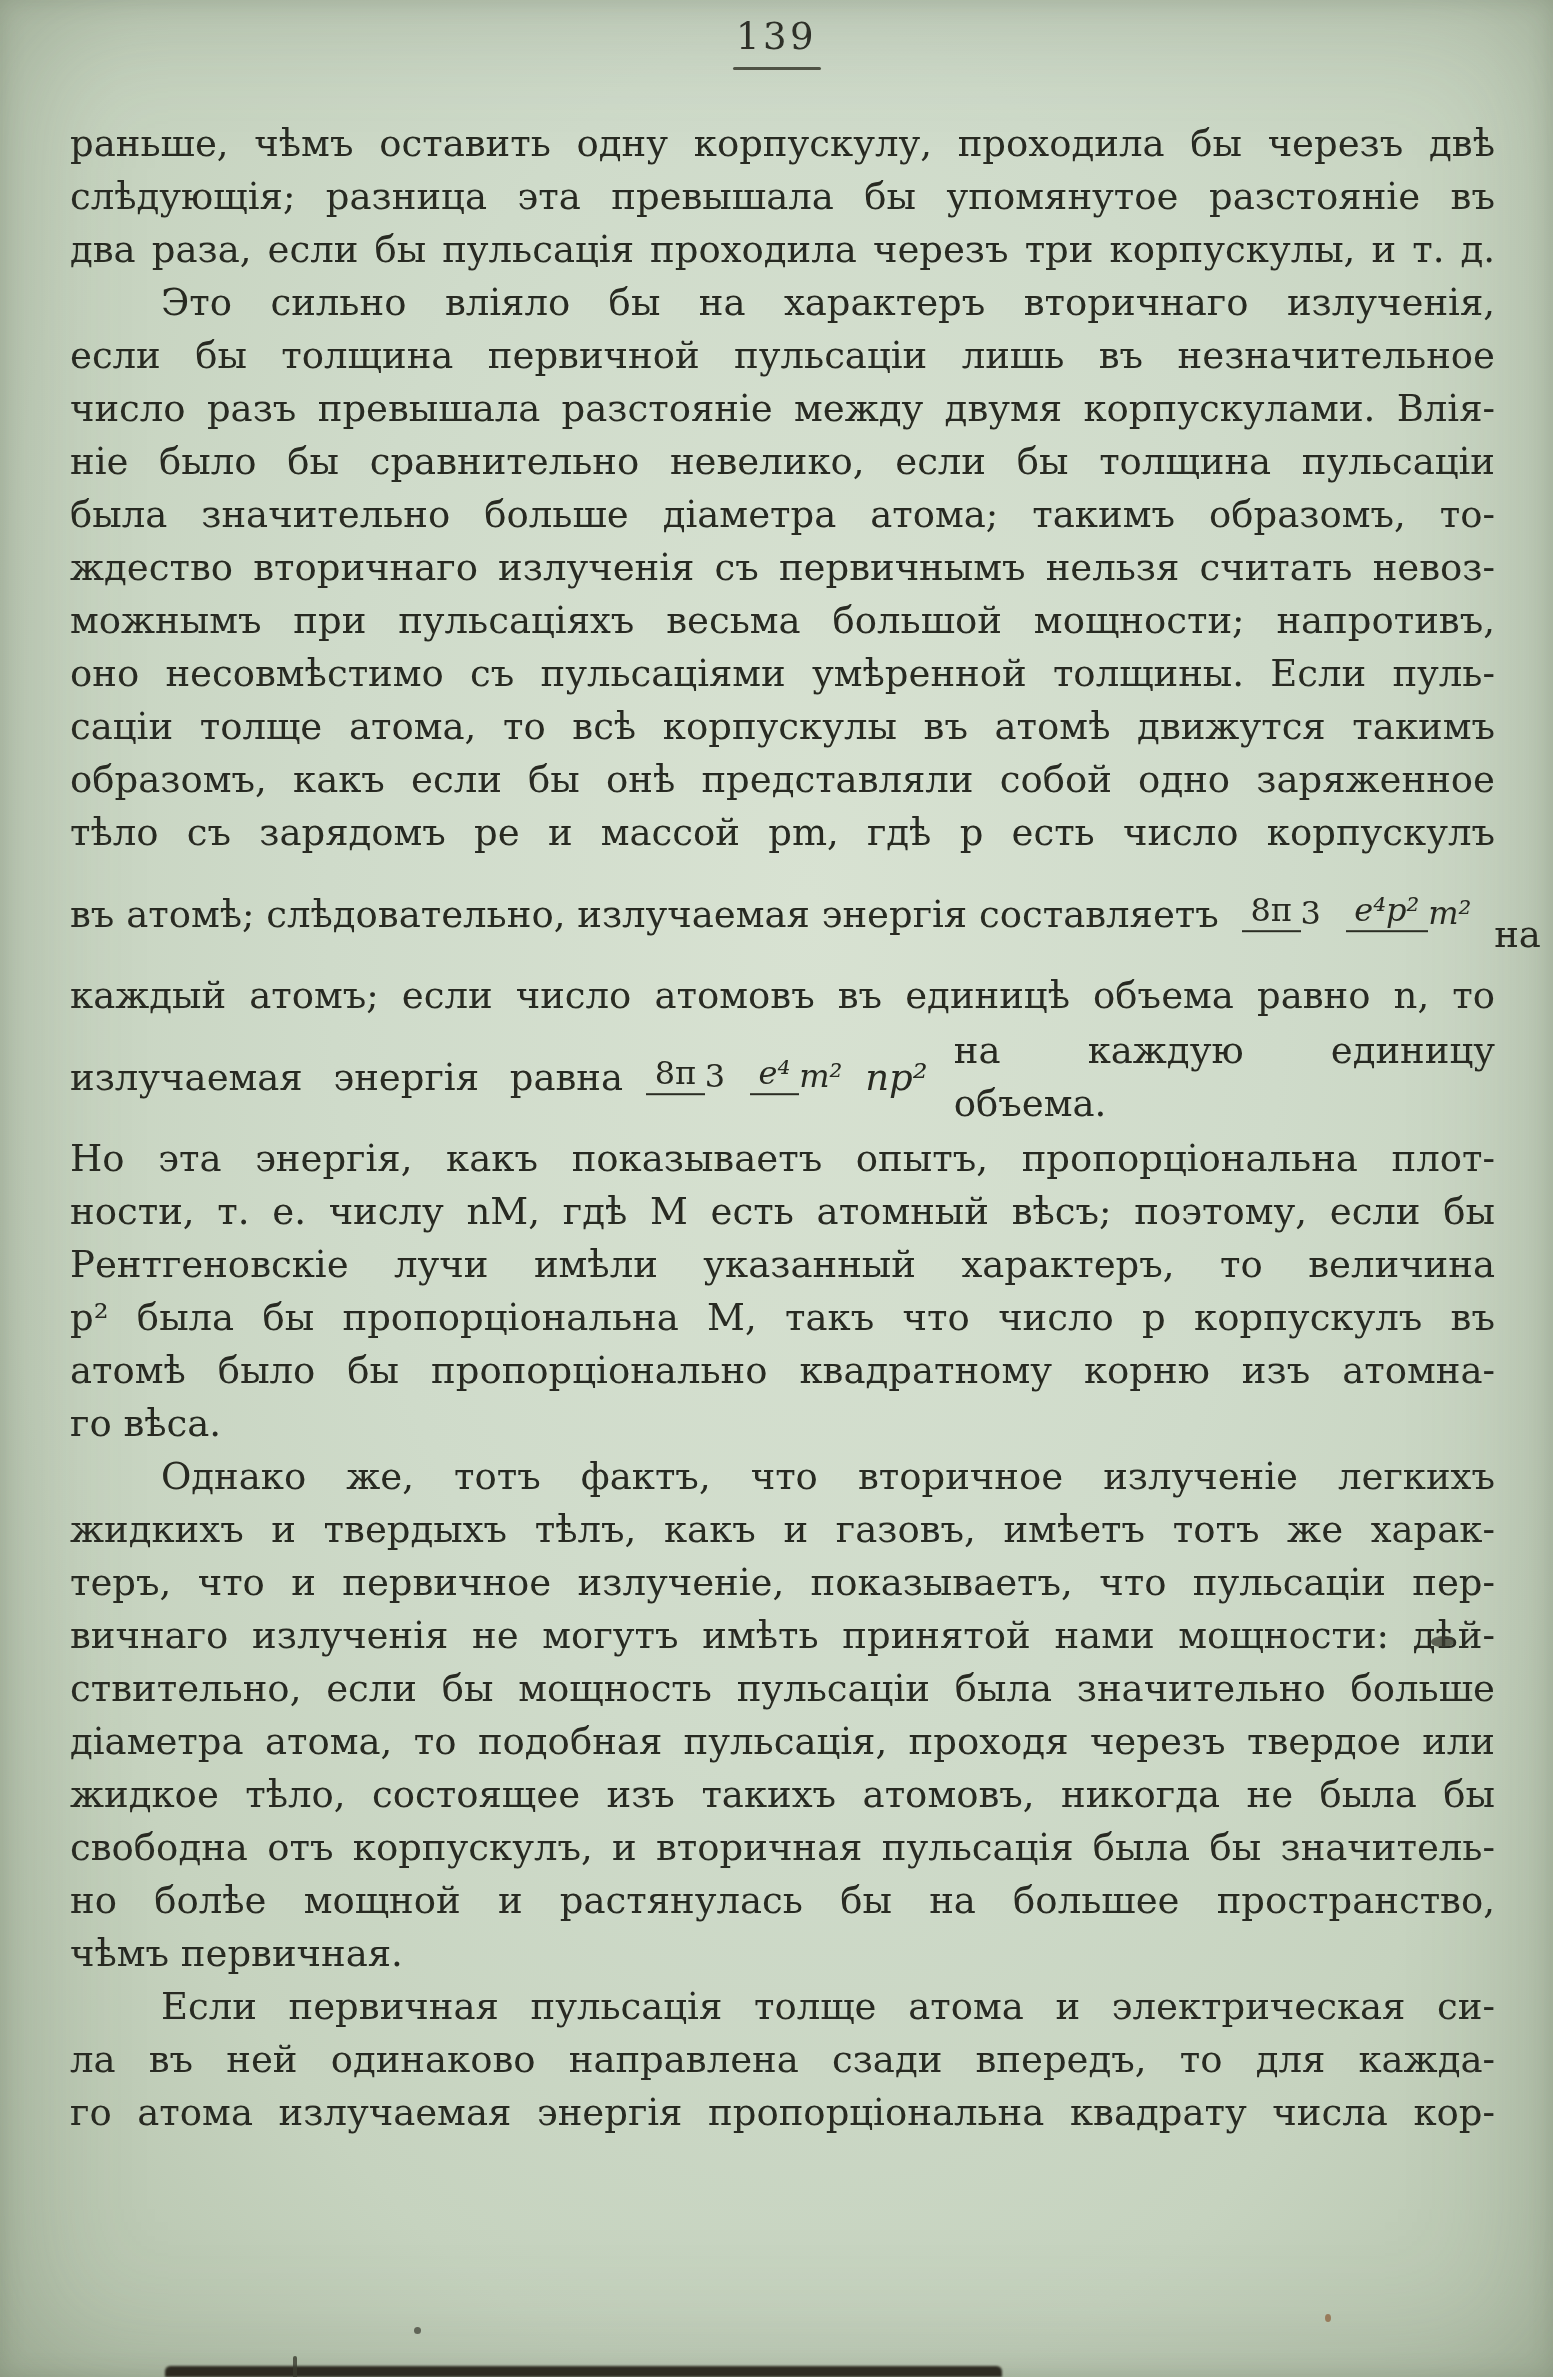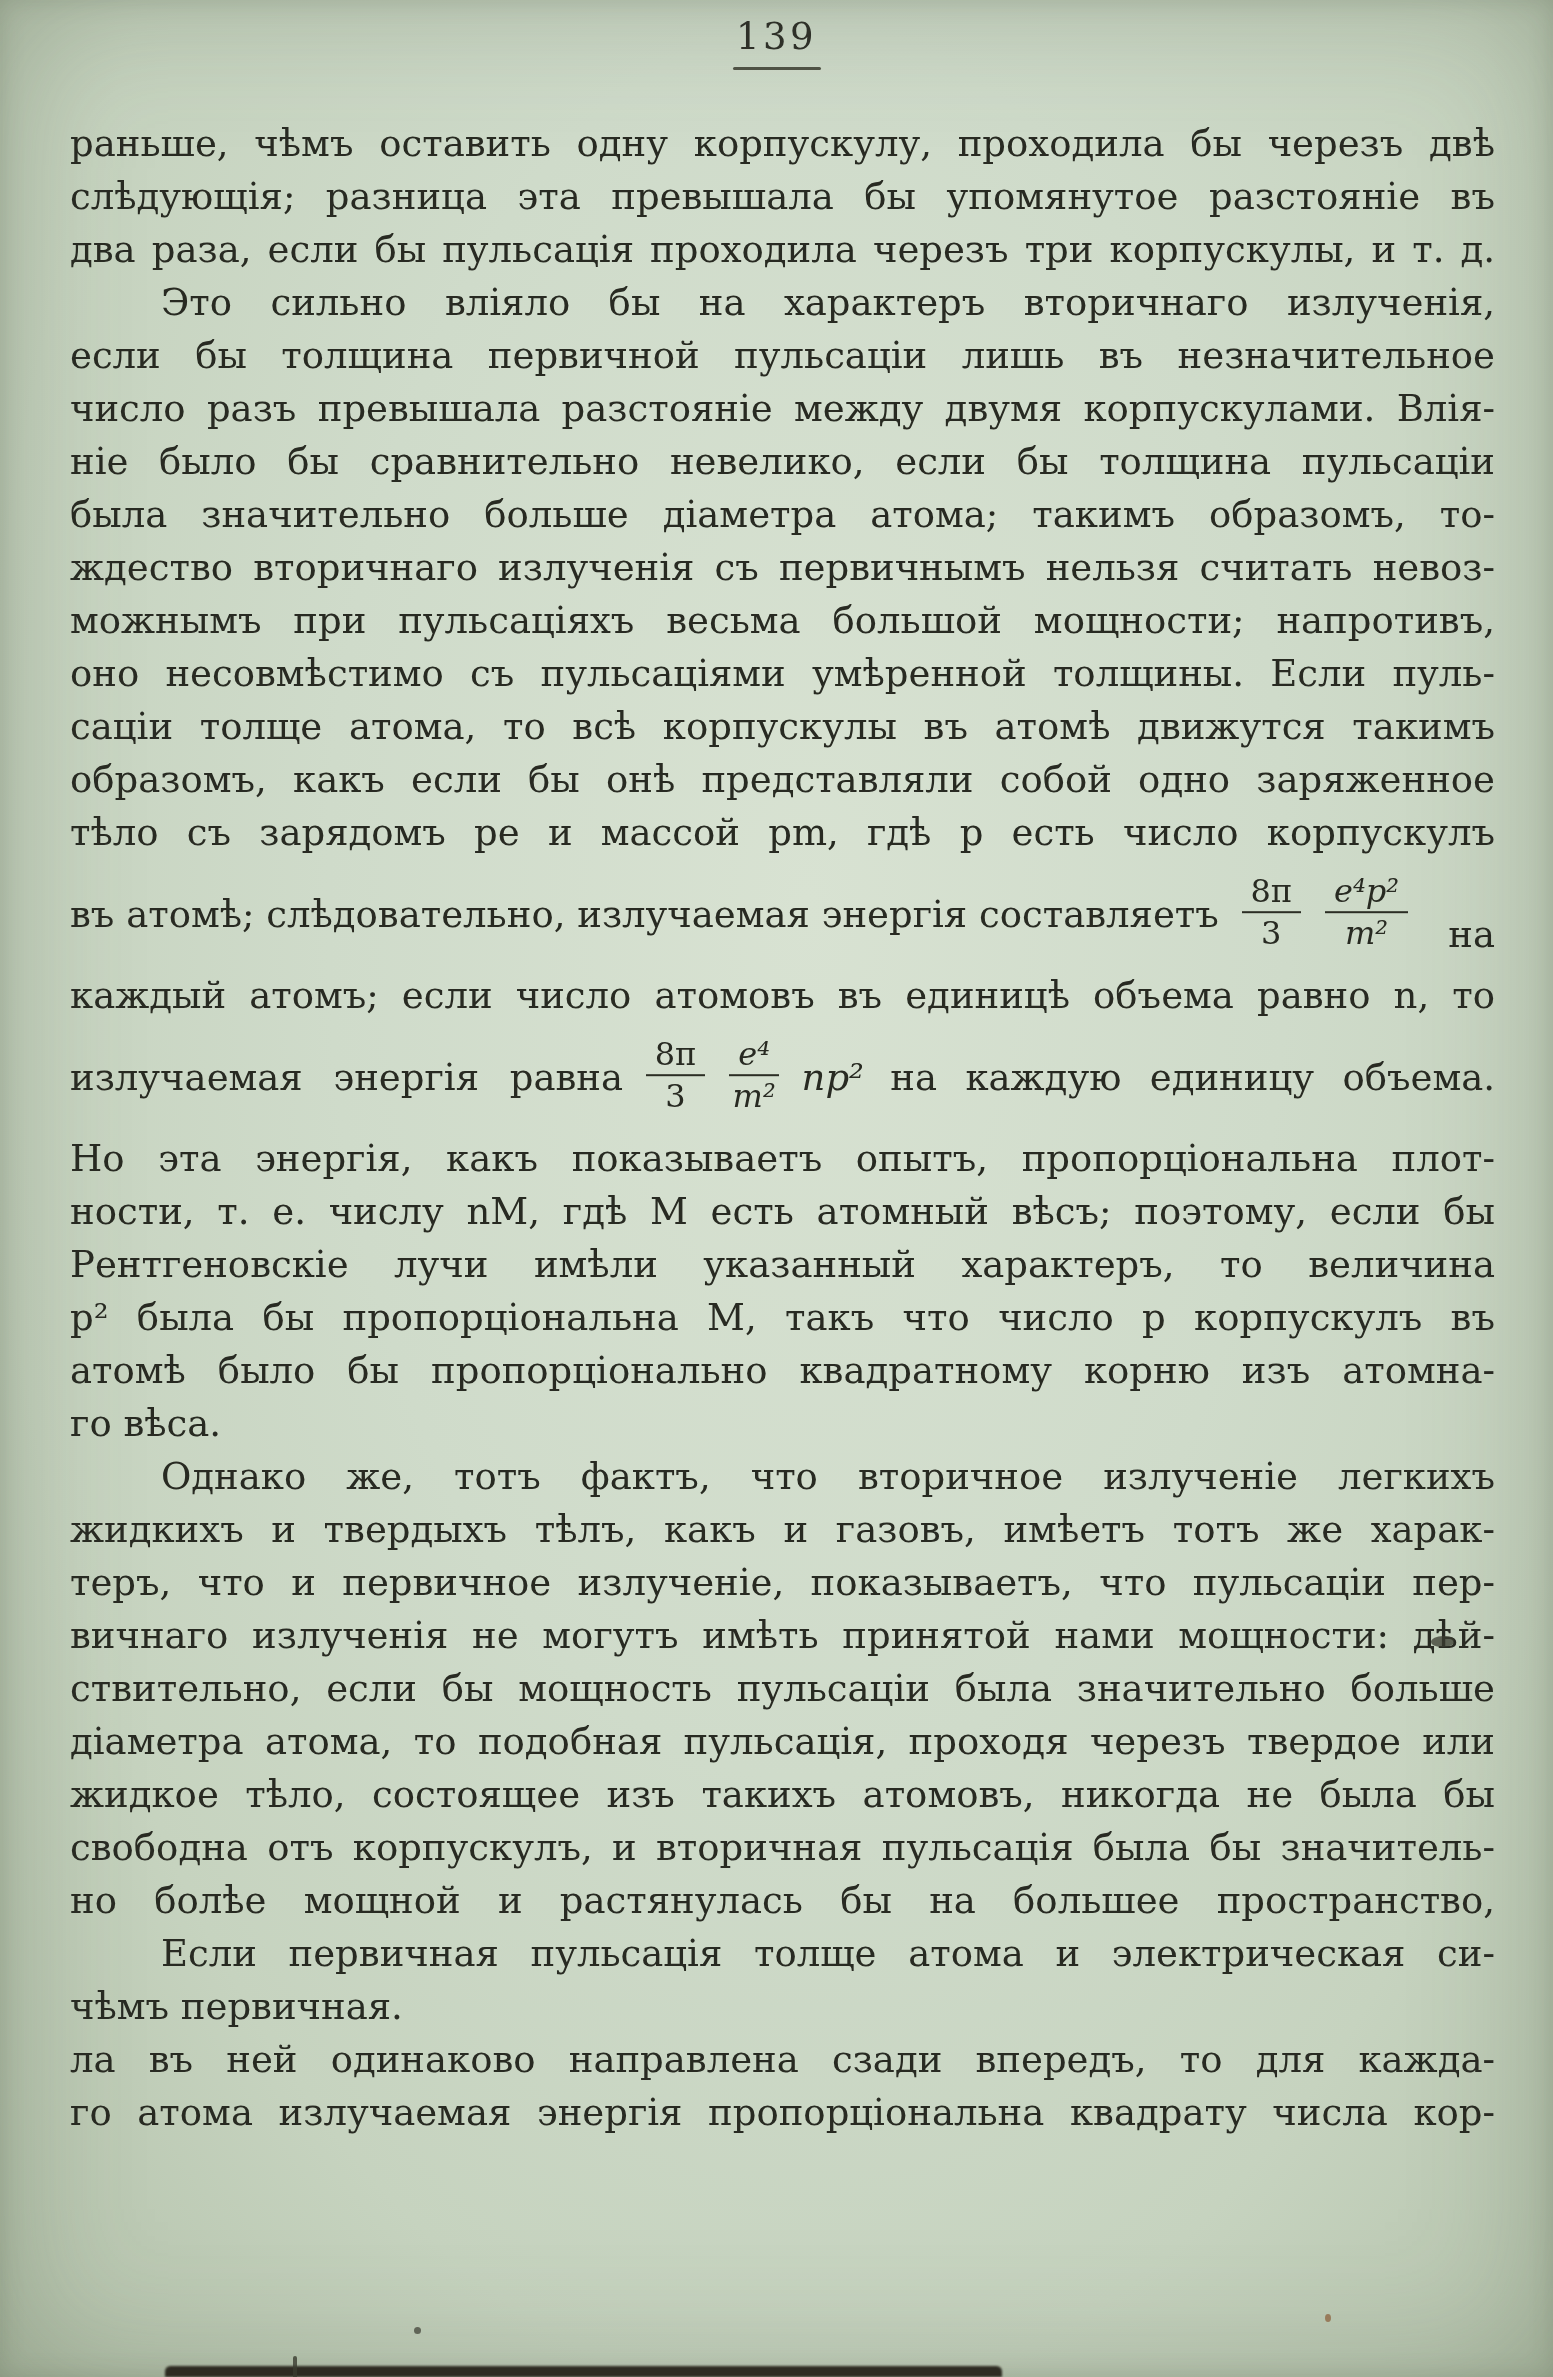--- a/index.html
+++ b/index.html
@@ -52,21 +52,21 @@
   .fseg{ white-space:nowrap; }
   .fseg.spread{ word-spacing:19px; }
   .fseg.end{ margin-left:auto;margin-top:40px; }
   .fseg.fill{
     flex:1 1 auto; white-space:normal;
     text-align:justify; text-align-last:justify; -moz-text-align-last:justify;
     margin-left:5.3px;
   }
   .math{ font-style:italic; white-space:nowrap; }
   .frac{
-    display:inline-flex; flex-direction:column; align-items:center;
+    display:inline-flex; flex-direction:row; align-items:center;
     font-size:32px; line-height:1.08; margin:0 1.8px; transform:translateY(-1.8px);
   }
   .frac .num{ padding:0 8.8px 2.6px; border-bottom:2.6px solid #2b2d24; }
   .frac .den{ padding-top:2.6px; }
   .frac.it .num, .frac.it .den{ font-style:italic; }
   
   .scan-bottom-band{
     position:absolute; left:165px; bottom:0; width:837px; height:11.4px;
     background:#211d15; border-radius:5.3px 5.3px 0 0; filter:blur(0.9px); opacity:.9;
   }
@@ -134,22 +134,22 @@
       <div class="line left"><span class="seg">го вѣса.</span></div>
       <div class="line indent"><span class="seg">Однако же, тотъ фактъ, что вторичное излученіе легкихъ</span></div>
       <div class="line"><span class="seg">жидкихъ и твердыхъ тѣлъ, какъ и газовъ, имѣетъ тотъ же харак-</span></div>
       <div class="line"><span class="seg">теръ, что и первичное излученіе, показываетъ, что пульсаціи пер-</span></div>
       <div class="line"><span class="seg">вичнаго излученія не могутъ имѣть принятой нами мощности: дѣй-</span></div>
       <div class="line"><span class="seg">ствительно, если бы мощность пульсаціи была значительно больше</span></div>
       <div class="line"><span class="seg">діаметра атома, то подобная пульсація, проходя черезъ твердое или</span></div>
       <div class="line"><span class="seg">жидкое тѣло, состоящее изъ такихъ атомовъ, никогда не была бы</span></div>
       <div class="line"><span class="seg">свободна отъ корпускулъ, и вторичная пульсація была бы значитель-</span></div>
       <div class="line"><span class="seg">но болѣе мощной и растянулась бы на большее пространство,</span></div>
+      <div class="line left"><span class="seg">чѣмъ первичная.</span></div>
       <div class="line indent"><span class="seg">Если первичная пульсація толще атома и электрическая си-</span></div>
-      <div class="line left"><span class="seg">чѣмъ первичная.</span></div>
       <div class="line"><span class="seg">ла въ ней одинаково направлена сзади впередъ, то для кажда-</span></div>
       <div class="line"><span class="seg">го атома излучаемая энергія пропорціональна квадрату числа кор-</span></div>
     </div>
 
   <div class="scan-bottom-band"></div>
   <div class="speck s1"></div>
   <div class="speck s2"></div>
   <div class="speck s3"></div>
   <div class="speck s4"></div>
 </div>

